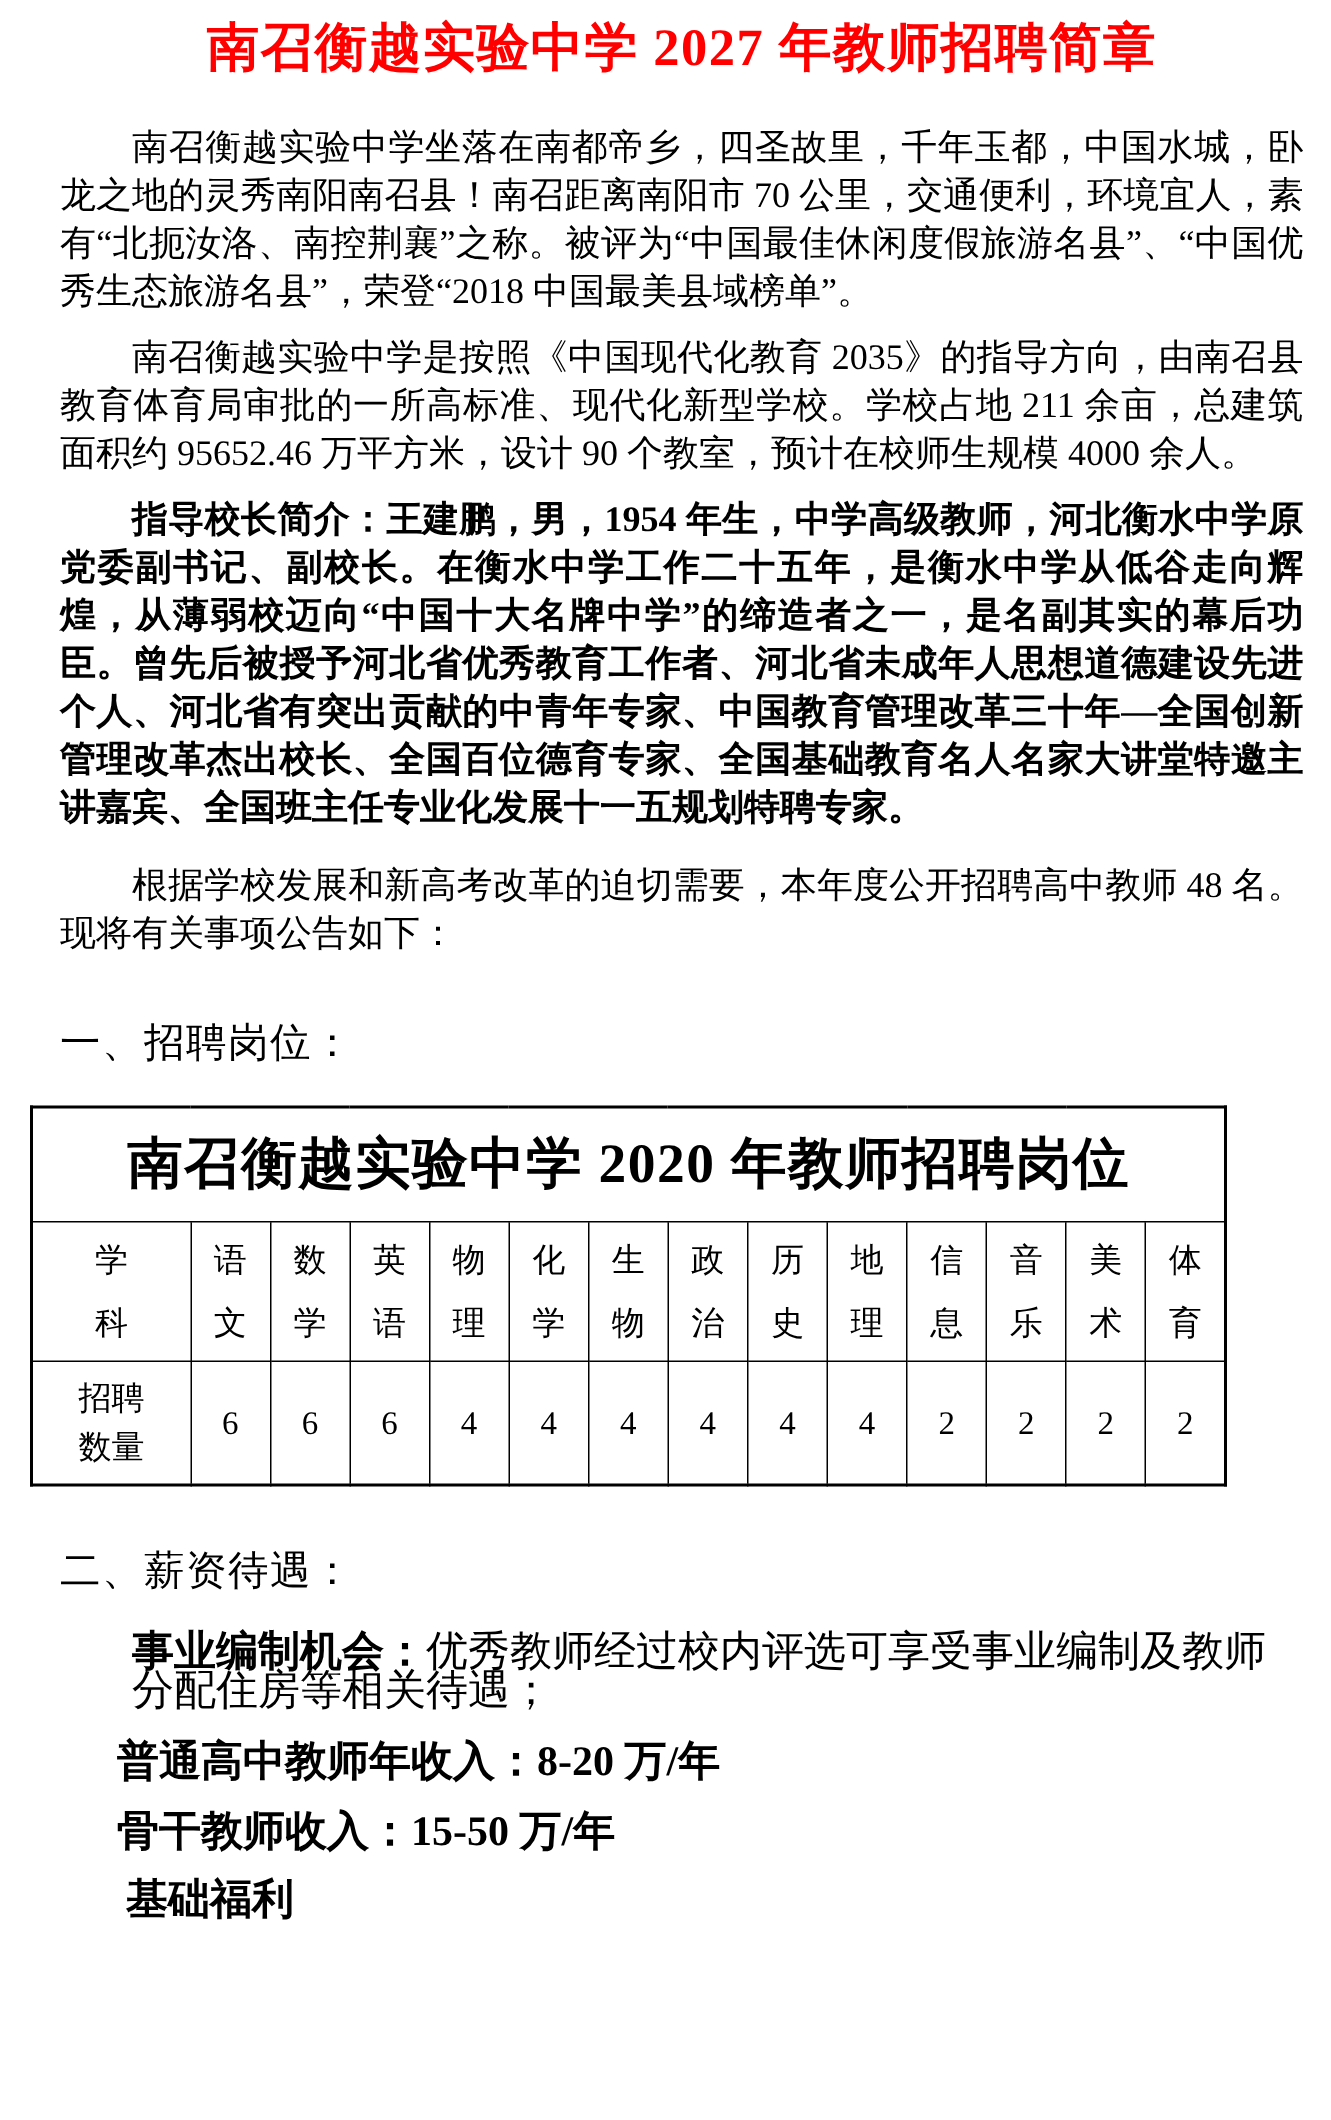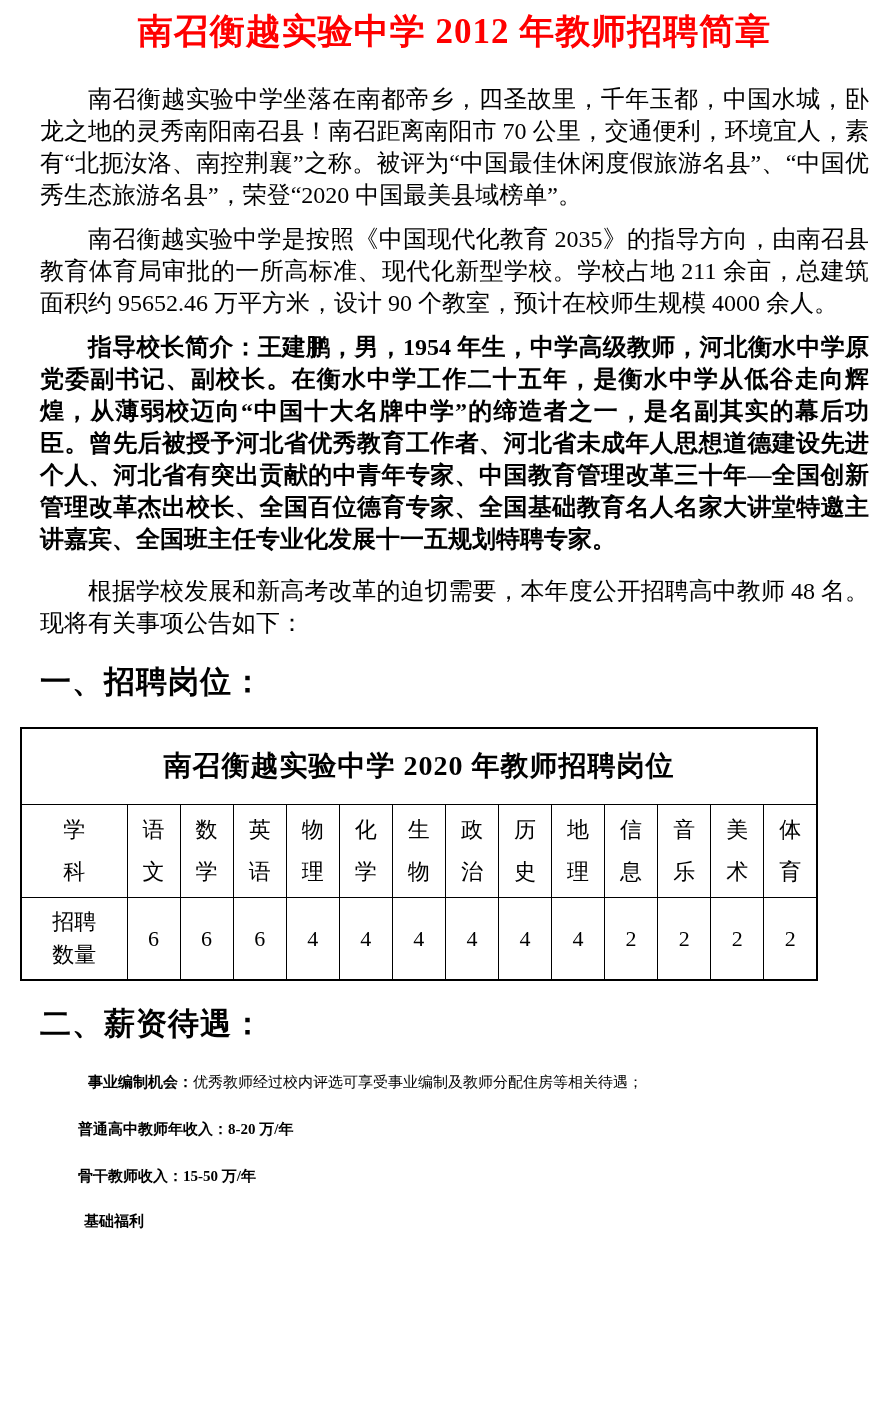--- a/index.html
+++ b/index.html
@@ -24,77 +24,77 @@
     font-size:24px;
     line-height:32px;
     text-indent:2em;
     text-align:justify;
     margin-bottom:12px;
   }
   .bold { font-weight:bold; }
   .gap-before { margin-top:20px; }
 
   .section-heading {
-    font-size:31px;
-    font-weight:bold;
-    margin-top:22px;
+    font-size:27px;
+    font-weight:normal;
+    margin-top:38px;
     margin-bottom:0;
     letter-spacing:1px;
   }
 
   table.jobs-table {
     border-collapse:collapse;
     table-layout:fixed;
     width:798px;
     margin:24px 0 0 -20px;
     border:2px solid #000;
   }
   table.jobs-table td {
     border:1px solid #000;
     text-align:center;
     vertical-align:middle;
   }
   .t-title {
     height:76px;
-    font-size:28px;
+    font-size:37px;
     font-weight:bold;
     letter-spacing:1px;
     margin-top:25px;
   }
   tr.t-head td {
     height:93px;
     font-size:22px;
     white-space:pre-line;
     line-height:42px;
   }
   tr.t-counts td {
     height:83px;
     font-size:22px;
     white-space:pre-line;
     line-height:33px;
   }
 
   .benefits { margin-top:24px; }
   .benefit-line {
-    font-size:15px;
+    font-size:28px;
     line-height:26px;
     margin-bottom:21px;
     margin-left:38px;
   }
   .indent-lg { margin-left:48px; }
   .indent-md { margin-left:44px;font-family:Liberation Mono, monospace; }
 </style>
 </head>
 <body>
 
 <div class="doc">
 
-  <h1 class="doc-title">南召衡越实验中学 2012 年教师招聘简章</h1>
+  <h1 class="doc-title">南召衡越实验中学 2027 年教师招聘简章</h1>
 
-  <p class="para">南召衡越实验中学坐落在南都帝乡，四圣故里，千年玉都，中国水城，卧龙之地的灵秀南阳南召县！南召距离南阳市 70 公里，交通便利，环境宜人，素有“北扼汝洛、南控荆襄”之称。被评为“中国最佳休闲度假旅游名县”、“中国优秀生态旅游名县”，荣登“2020 中国最美县域榜单”。</p>
+  <p class="para">南召衡越实验中学坐落在南都帝乡，四圣故里，千年玉都，中国水城，卧龙之地的灵秀南阳南召县！南召距离南阳市 70 公里，交通便利，环境宜人，素有“北扼汝洛、南控荆襄”之称。被评为“中国最佳休闲度假旅游名县”、“中国优秀生态旅游名县”，荣登“2018 中国最美县域榜单”。</p>
   <p class="para">南召衡越实验中学是按照《中国现代化教育 2035》的指导方向，由南召县教育体育局审批的一所高标准、现代化新型学校。学校占地 211 余亩，总建筑面积约 95652.46 万平方米，设计 90 个教室，预计在校师生规模 4000 余人。</p>
   <p class="para bold">指导校长简介：王建鹏，男，1954 年生，中学高级教师，河北衡水中学原党委副书记、副校长。在衡水中学工作二十五年，是衡水中学从低谷走向辉煌，从薄弱校迈向“中国十大名牌中学”的缔造者之一，是名副其实的幕后功臣。曾先后被授予河北省优秀教育工作者、河北省未成年人思想道德建设先进个人、河北省有突出贡献的中青年专家、中国教育管理改革三十年—全国创新管理改革杰出校长、全国百位德育专家、全国基础教育名人名家大讲堂特邀主讲嘉宾、全国班主任专业化发展十一五规划特聘专家。</p>
   <p class="para gap-before">根据学校发展和新高考改革的迫切需要，本年度公开招聘高中教师 48 名。现将有关事项公告如下：</p>
 
   <h2 class="section-heading">一、招聘岗位：</h2>
 
   <table class="jobs-table">
     <colgroup>
       <col style="width:106px">
       <col>

